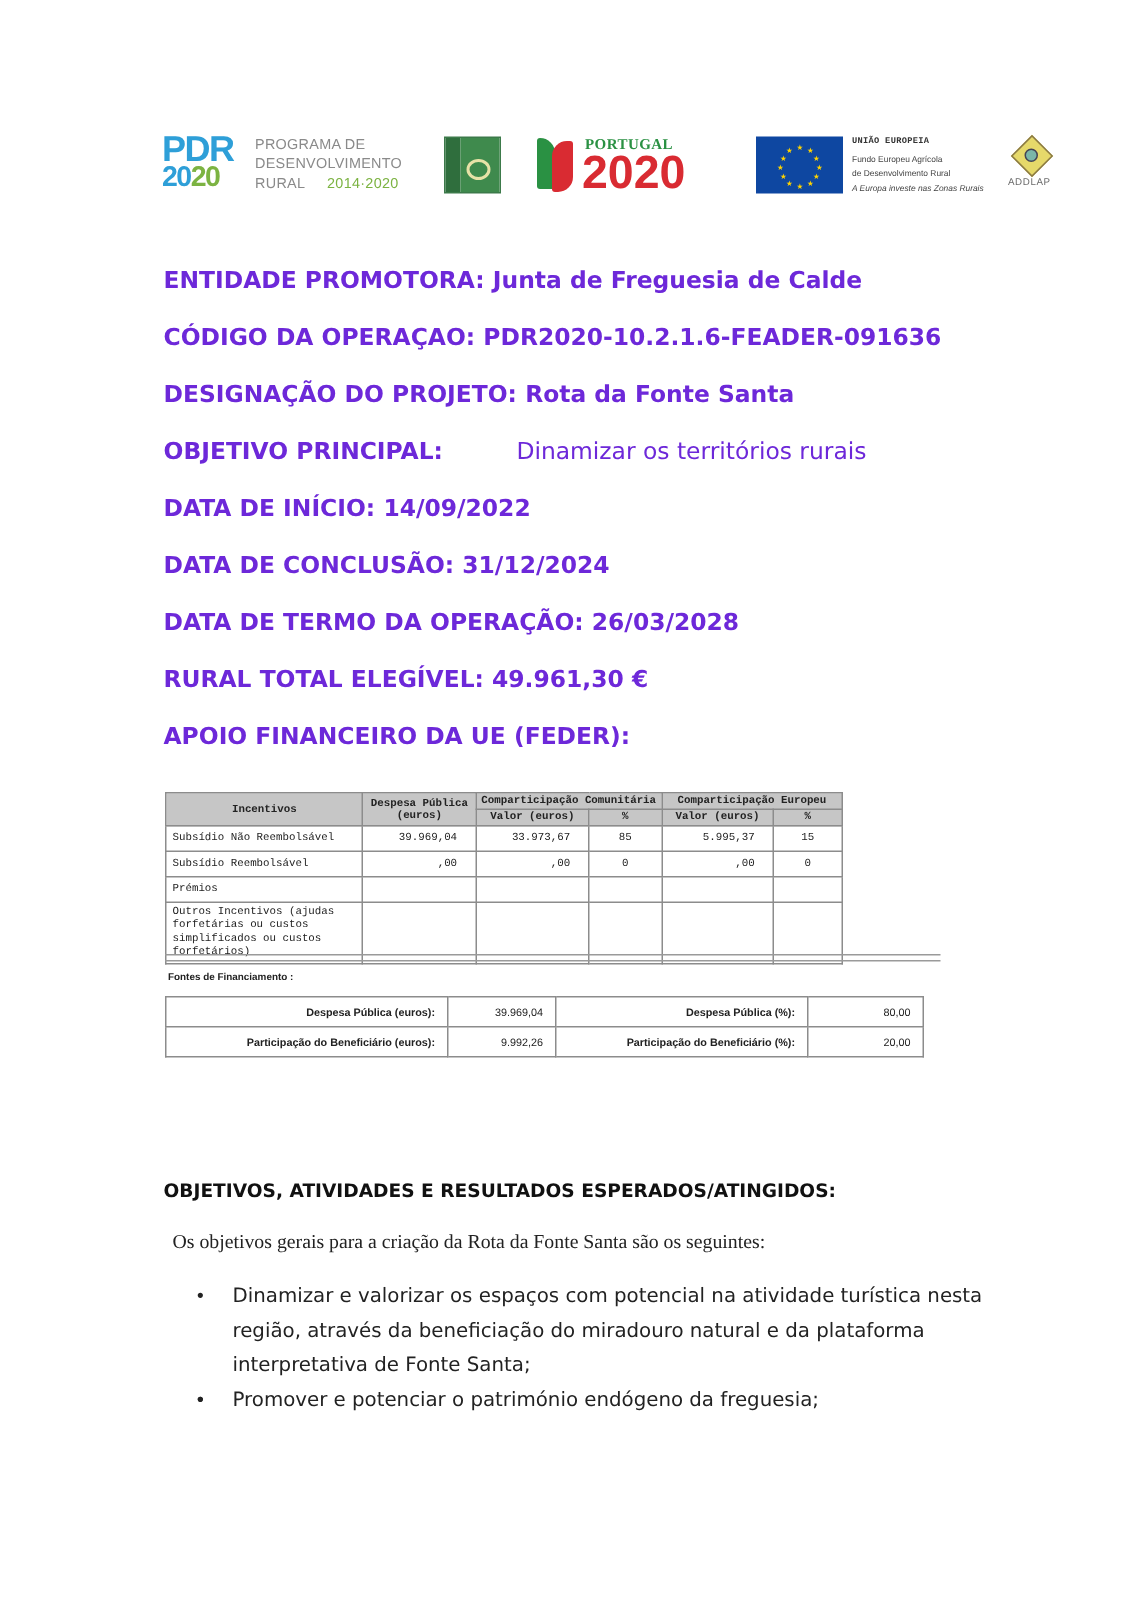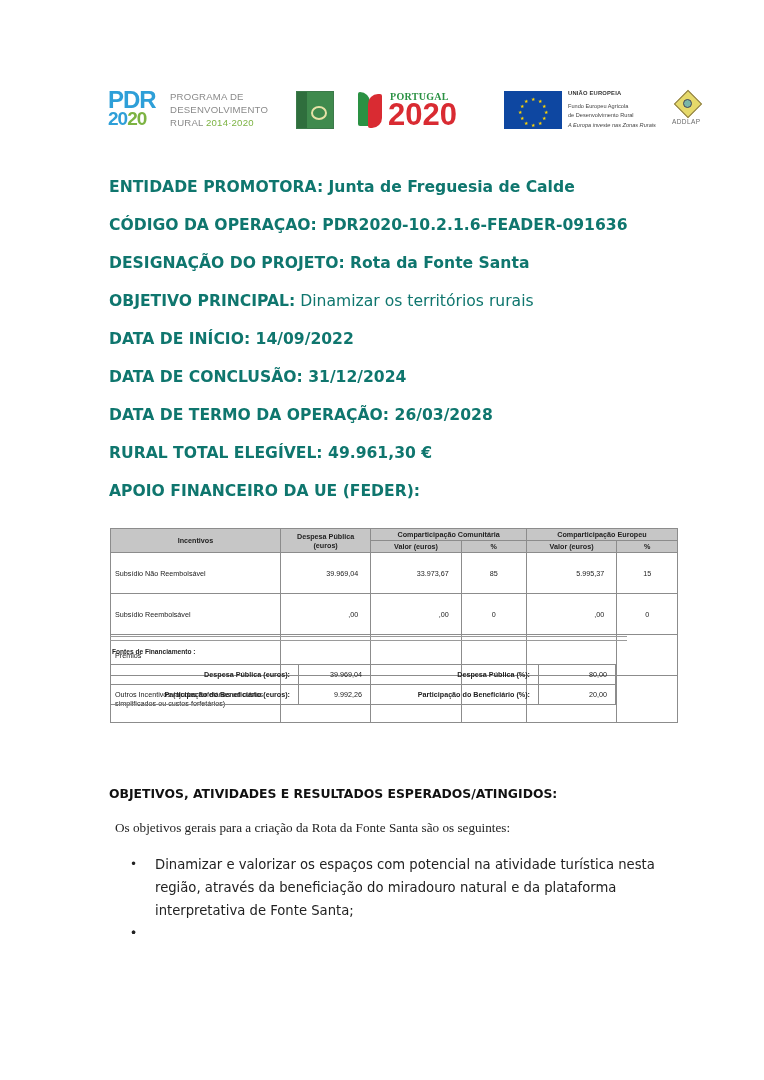--- a/index.html
+++ b/index.html
@@ -10,21 +10,21 @@
   .logos { position: absolute; top: 86px; left: 108px; width: 600px; height: 50px; }
   .logo { position: absolute; top: 0; }
   .pdr { left: 0; width: 170px; height: 48px; }
   .pdr .mark { position: absolute; left: 0; top: 4px; font-family: "Liberation Sans", sans-serif;
                font-weight: bold; line-height: 19px; }
   .pdr .mark .l1 { font-size: 24px; color: #2e9fd8; letter-spacing: -1px; display: block; }
   .pdr .mark .l2 { font-size: 19px; color: #2e9fd8; letter-spacing: -1px; display: block; }
   .pdr .mark .l2 b { color: #7cb342; }
   .pdr .txt { position: absolute; left: 62px; top: 4px; font-size: 9.6px; line-height: 13px;
               color: #8a8a8a; font-family: "Liberation Sans", sans-serif; letter-spacing: 0.2px; }
-  .pdr .txt .yr { color: #7cb342; }
+  .pdr .txt .yr { color: #7cb342; margin-left: 12px; }
 
   .leader { left: 188px; top: 5px; width: 38px; height: 38px; border: 1px solid #3c7a4a;
             background: #fff; box-sizing: border-box; }
   .leader .strip { position: absolute; left: 0; top: 0; width: 10px; height: 36px; background: #2f6e3d; }
   .leader .bg { position: absolute; left: 10px; top: 0; right: 0; bottom: 0; background: #3f8a4d; }
   .leader .ring { position: absolute; left: 14px; top: 14px; width: 12px; height: 10px;
                   border: 2px solid #e7e2a7; border-radius: 50%; }
 
   .pt2020 { left: 250px; top: 2px; width: 130px; height: 44px; }
   .pt2020 .flag { position: absolute; left: 0; top: 4px; width: 24px; height: 36px; }
@@ -50,32 +50,32 @@
   .addlap .dia { position: absolute; left: 6px; top: 2px; width: 18px; height: 18px;
                  transform: rotate(45deg); background: #e6d96a; border: 1.5px solid #8a7a45; }
   .addlap .dot { position: absolute; left: 11px; top: 7px; width: 7px; height: 7px; border-radius: 50%;
                  background: #7ab6a8; border: 1px solid #445; }
   .addlap .lbl { position: absolute; left: 0; top: 26px; font-size: 6.5px; color: #6b6b6b;
                  letter-spacing: 0.4px; font-family: "Liberation Sans", sans-serif; }
 
   
   .fields { position: absolute; left: 109px; top: 178px; }
   .field { position: absolute; left: 0; white-space: nowrap; font-size: 15.6px;
-           font-family: "DejaVu Sans", sans-serif; color: #0f766e; }
+           font-family: "DejaVu Sans", sans-serif; color: #6d28d9; }
   .field .k { font-weight: bold; }
   .field .v { font-weight: bold; }
-  .field .v.normal { font-weight: normal; }
+  .field .v.normal { font-weight: normal; margin-left: 44px; }
 
   
   .t1wrap { position: absolute; left: 110px; top: 528px; width: 514px; }
   table { border-collapse: collapse; font-family: "Liberation Sans", sans-serif; }
-  .t1 { width: 568px; font-size: 7.2px; color: #222; }
+  .t1 { width: 452px; font-size: 7.2px; color: #222; font-family: Liberation Mono, monospace; }
   .t1 th { background: #c6c6c6; font-weight: bold; border: 1px solid #8c8c8c; padding: 1px 3px;
            text-align: center; }
-  .t1 td { border: 1px solid #8c8c8c; padding: 14px 4px; height: 12px; }
+  .t1 td { border: 1px solid #8c8c8c; padding: 2px 4px; height: 12px; }
   .t1 td.num { text-align: right; padding-right: 12px; }
   .t1 td.pct { text-align: center; }
   .t1 td.label { text-align: left; }
 
   .dbl { position: absolute; left: 110px; top: 636px; width: 517px; height: 3px;
          border-top: 1px solid #9a9a9a; border-bottom: 1px solid #9a9a9a; }
 
   .fontes-title { position: absolute; left: 112px; top: 648px; font-size: 6.6px; font-weight: bold;
                   font-family: "Liberation Sans", sans-serif; color: #222; }
 
@@ -281,14 +281,15 @@
 <ul class="bullets">
   <li>
     <span class="b">•</span>
     <span>Dinamizar e valorizar os espaços com potencial na atividade turística nesta região, através da beneficiação do miradouro natural e da plataforma interpretativa de Fonte Santa;</span>
   </li>
   <li>
     <span class="b">•</span>
   </li>
   <li>
     <span class="b">•</span>
+    <span>Promover e potenciar o património endógeno da freguesia;</span>
   </li>
 </ul>
 
 </body></html>

